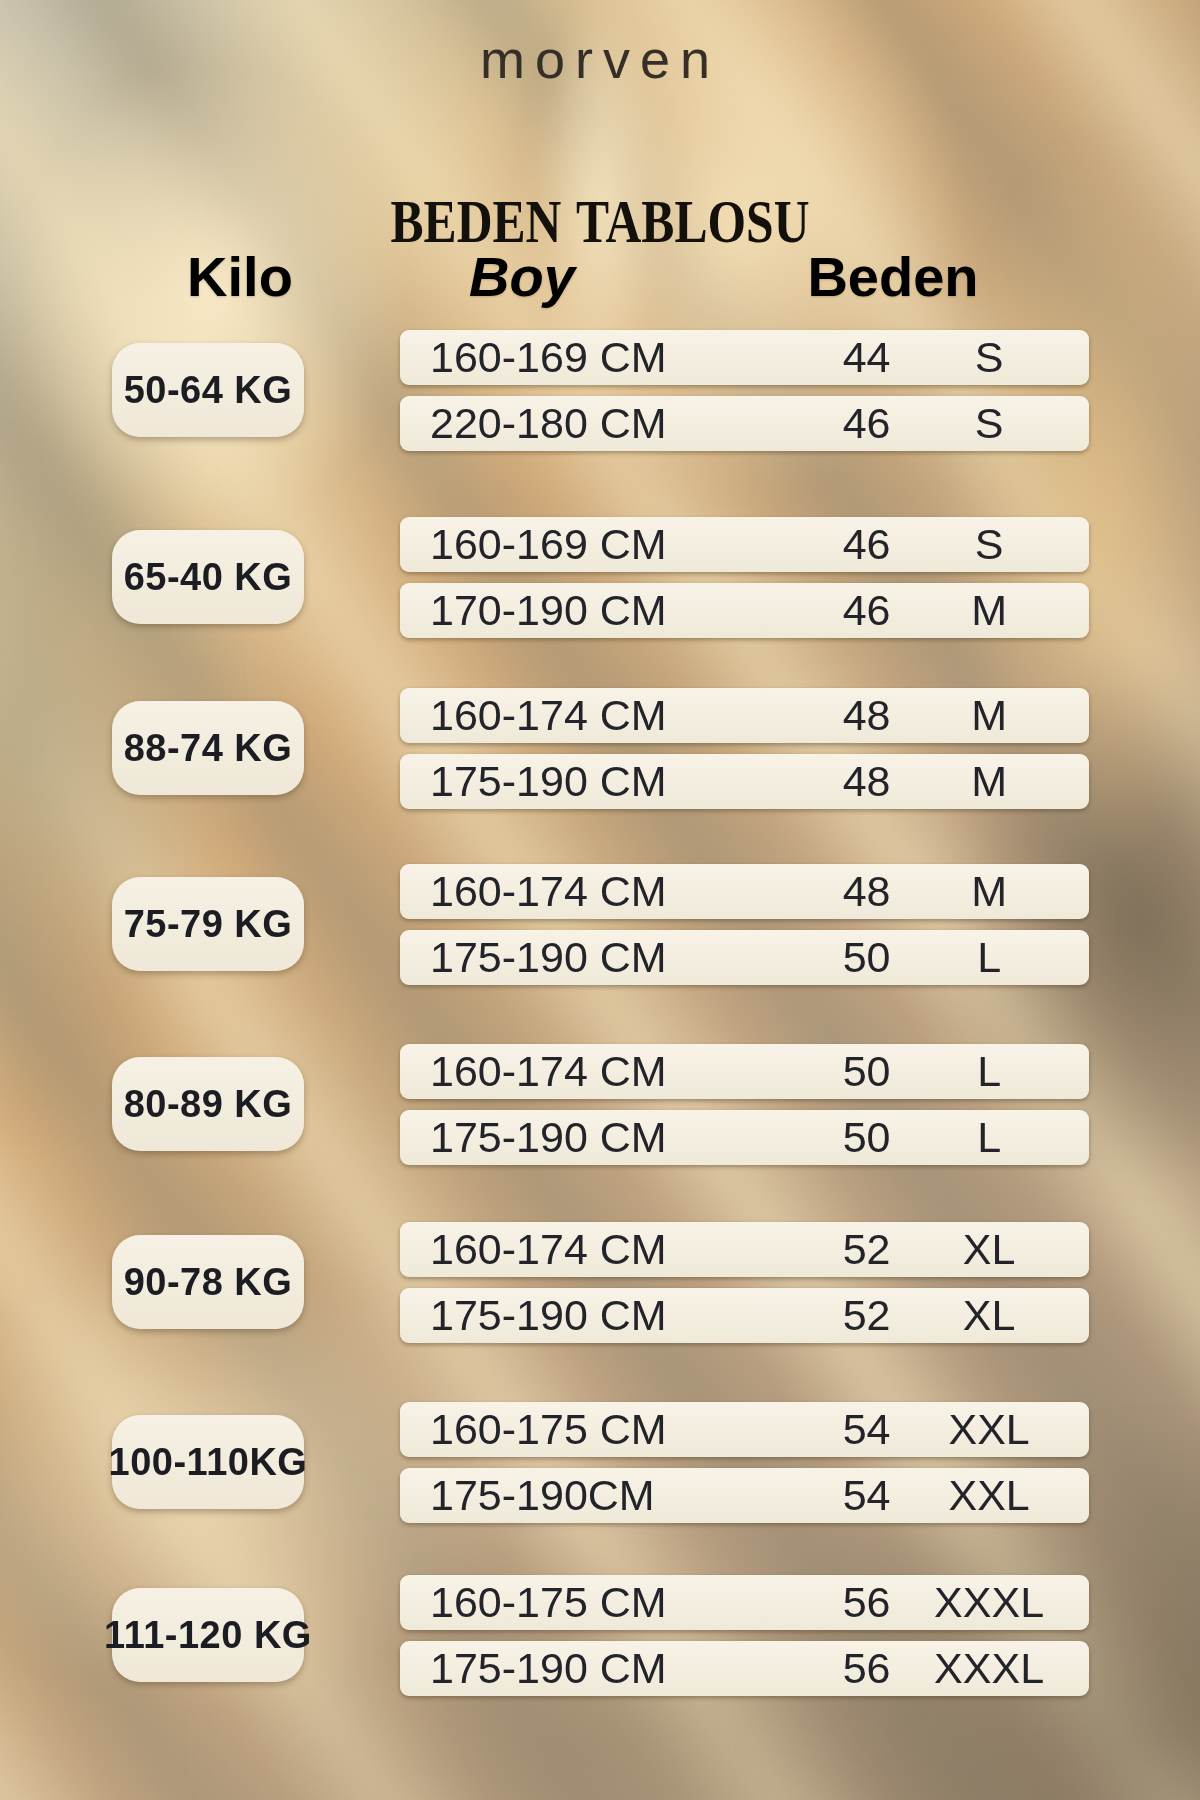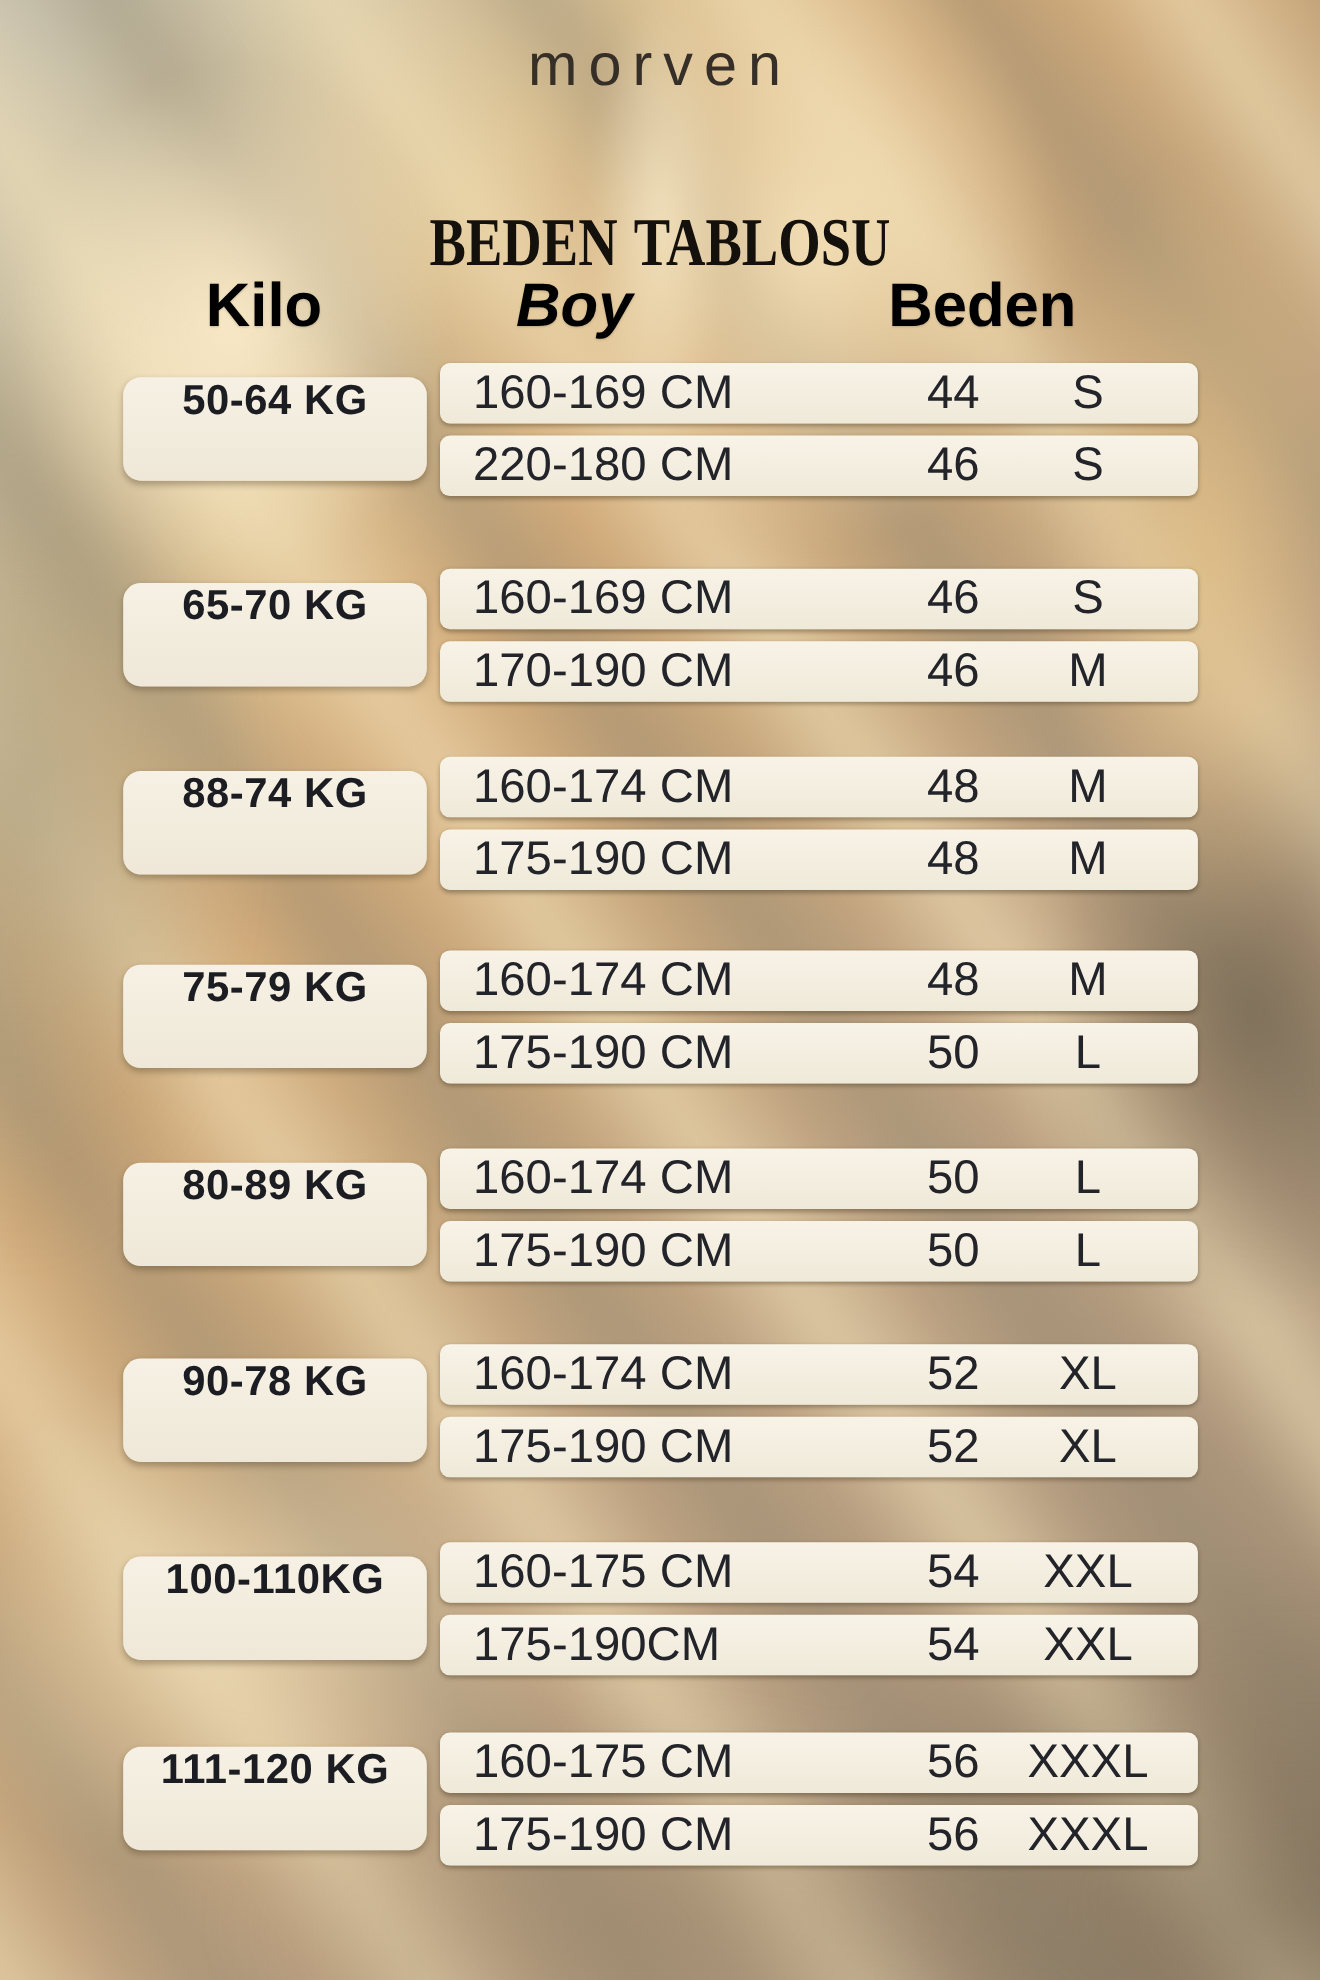--- a/index.html
+++ b/index.html
@@ -53,25 +53,25 @@
     position:absolute;top:246px;transform:translateX(-50%);
     font-size:56px;line-height:1.1;font-weight:700;color:#000000;
     text-shadow:0 1px 2px rgba(80,60,30,.25);
   }
   .col-kilo{left:240px;}
   .col-boy{left:522px;font-style:italic;}
   .col-beden{left:893px;}
   
   .group{position:absolute;left:0;width:100%;height:121px;}
   .kilo-box{
-    position:absolute;left:112px;top:13px;width:276px;height:94px;
+    position:absolute;left:112px;top:13px;width:192px;height:94px;
     background:linear-gradient(#f6f1e4,#efe8d8);
-    border-radius:16px;
+    border-radius:28px;
     box-shadow:0 3px 6px rgba(70,55,30,.35);
-    display:flex;align-items:flex-start;justify-content:center;
+    display:flex;align-items:center;justify-content:center;
   }
   .kilo-text{
     font-size:38px;font-weight:700;color:#1c1d22;letter-spacing:.5px;white-space:nowrap;
   }
   .row-bar{
     position:absolute;left:400px;width:676px;height:55px;
     background:linear-gradient(#f8f3e7,#efe9d9);
     border-radius:9px;
     box-shadow:0 2px 4px rgba(60,48,25,.4);
     padding-left:13px;
@@ -113,21 +113,21 @@
       </div>
       <div class="row-bar r1">
         <span class="boy-text">220-180 CM</span>
         <span class="num-text">46</span>
         <span class="size-text">S</span>
       </div>
     </section>
 
     <section class="group" style="top: 517px;">
       <div class="kilo-box">
-        <span class="kilo-text">65-70 KG</span>
+        <span class="kilo-text">65-40 KG</span>
       </div>
       <div class="row-bar r0">
         <span class="boy-text">160-169 CM</span>
         <span class="num-text">46</span>
         <span class="size-text">S</span>
       </div>
       <div class="row-bar r1">
         <span class="boy-text">170-190 CM</span>
         <span class="num-text">46</span>
         <span class="size-text">M</span>

